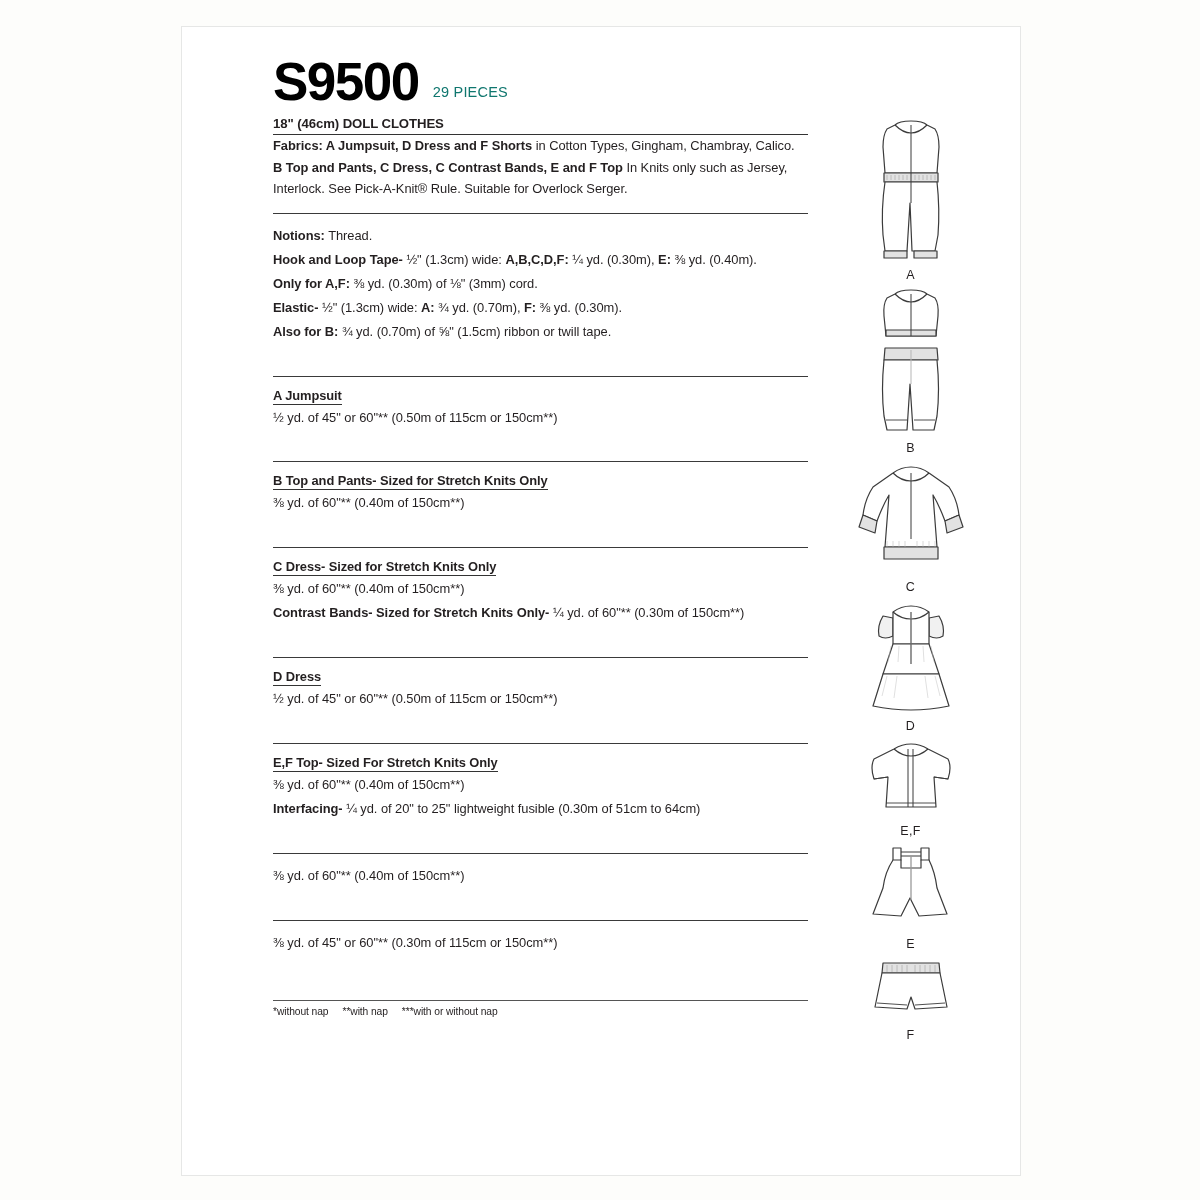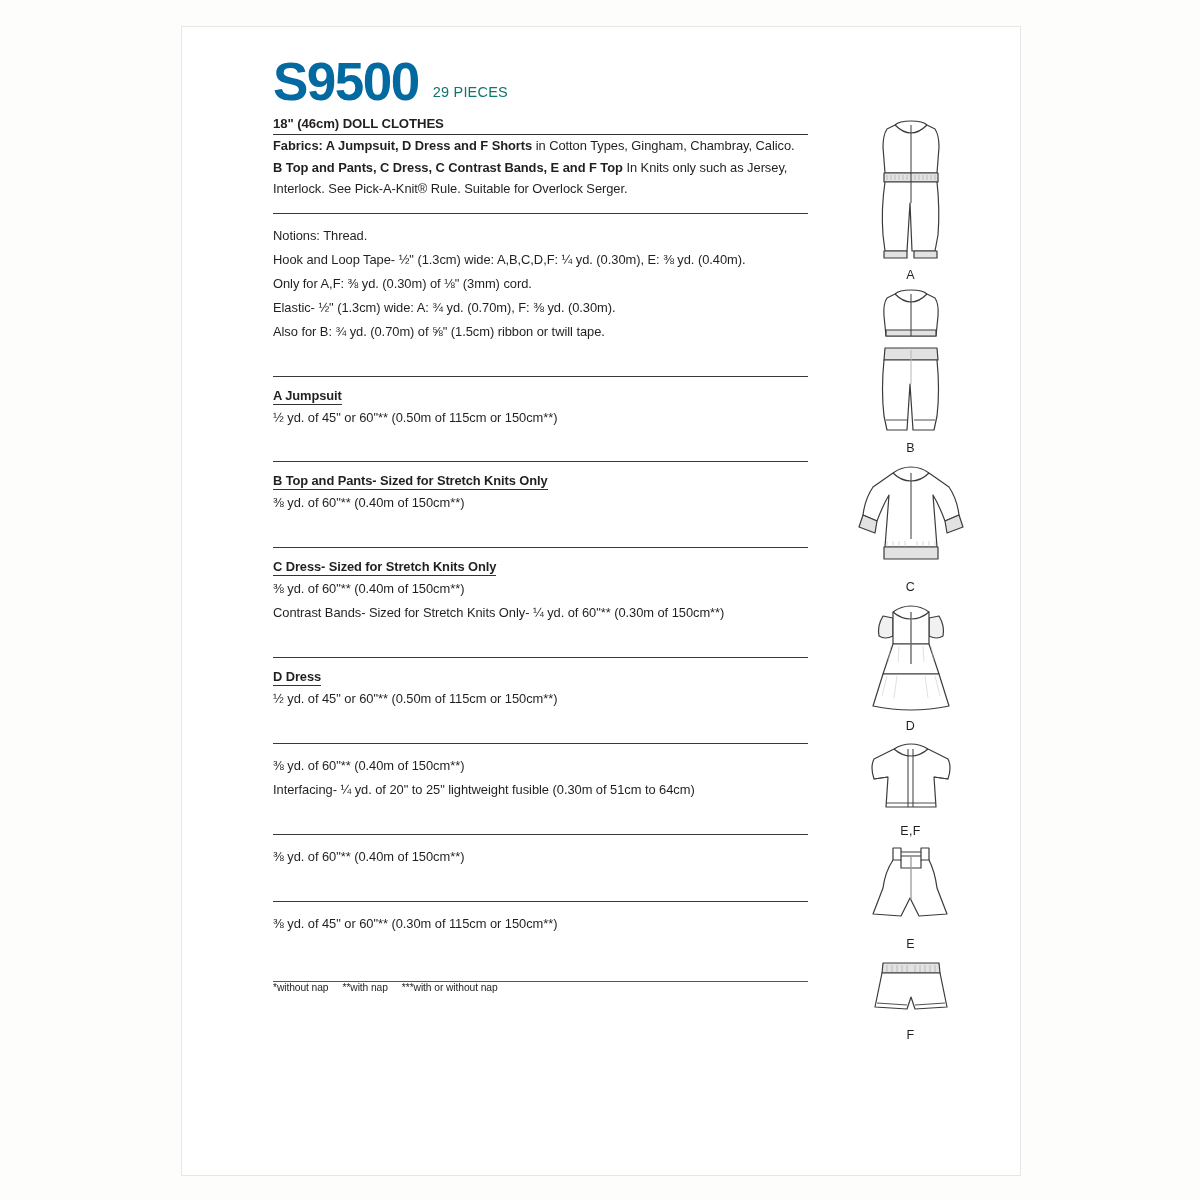--- a/index.html
+++ b/index.html
@@ -36,21 +36,21 @@
     align-items: baseline;
     gap: 14px;
     margin-bottom: 6px;
   }
   .pattern-number {
     font-family: "Liberation Sans", sans-serif;
     font-weight: bold;
     font-size: 53px;
     letter-spacing: -1.5px;
     line-height: 1;
-    color: #0369a1;
+    color: #000000;
     text-align: center;
   }
   .pieces {
     font-size: 14.5px;
     font-weight: normal;
     letter-spacing: 0.2px;
     color: #0f766e;
     position: relative;
     top: -3px;
   }
@@ -89,26 +89,27 @@
     padding-bottom: 1px;
     letter-spacing: -0.1px;
     text-align: center;
   }
   .block-line {
     font-size: 12.9px;
     line-height: 1.62;
     margin-top: 3px;
     letter-spacing: -0.05px;
   }
-  .block-line b { font-weight: normal; margin-top: 37px; }
+  .block-line b { font-weight: bold; margin-top: 37px; }
   .spacer-md { height: 20px; }
   .spacer-lg { height: 33px; }
 
   .napnote {
     font-size: 10.3px;
+    margin-top: 5px;
     letter-spacing: -0.1px;
   }
   .napnote span { margin-right: 14px; }
 
   
   .figcol {
     position: absolute;
     left: 565px; top: 62px;
     width: 145px;
   }
@@ -195,20 +196,21 @@
 
       <div class="block">
         <div><span class="block-title">D Dress</span></div>
         <div class="block-line"><span>½ yd. of 45" or 60"** (0.50m of 115cm or 150cm**)</span></div>
       </div>
 
       <div class="spacer-md"></div>
       <hr class="rule">
 
       <div class="block">
+        <div><span class="block-title">E,F Top- Sized For Stretch Knits Only</span></div>
         <div class="block-line"><span>⅜ yd. of 60"** (0.40m of 150cm**)</span></div>
         <div class="block-line"><b>Interfacing-</b><span> ¼ yd. of 20" to 25" lightweight fusible (0.30m of 51cm to 64cm)</span></div>
       </div>
 
       <div class="spacer-md"></div>
       <hr class="rule">
 
       <div class="block">
         <div class="block-line"><span>⅜ yd. of 60"** (0.40m of 150cm**)</span></div>
       </div>

